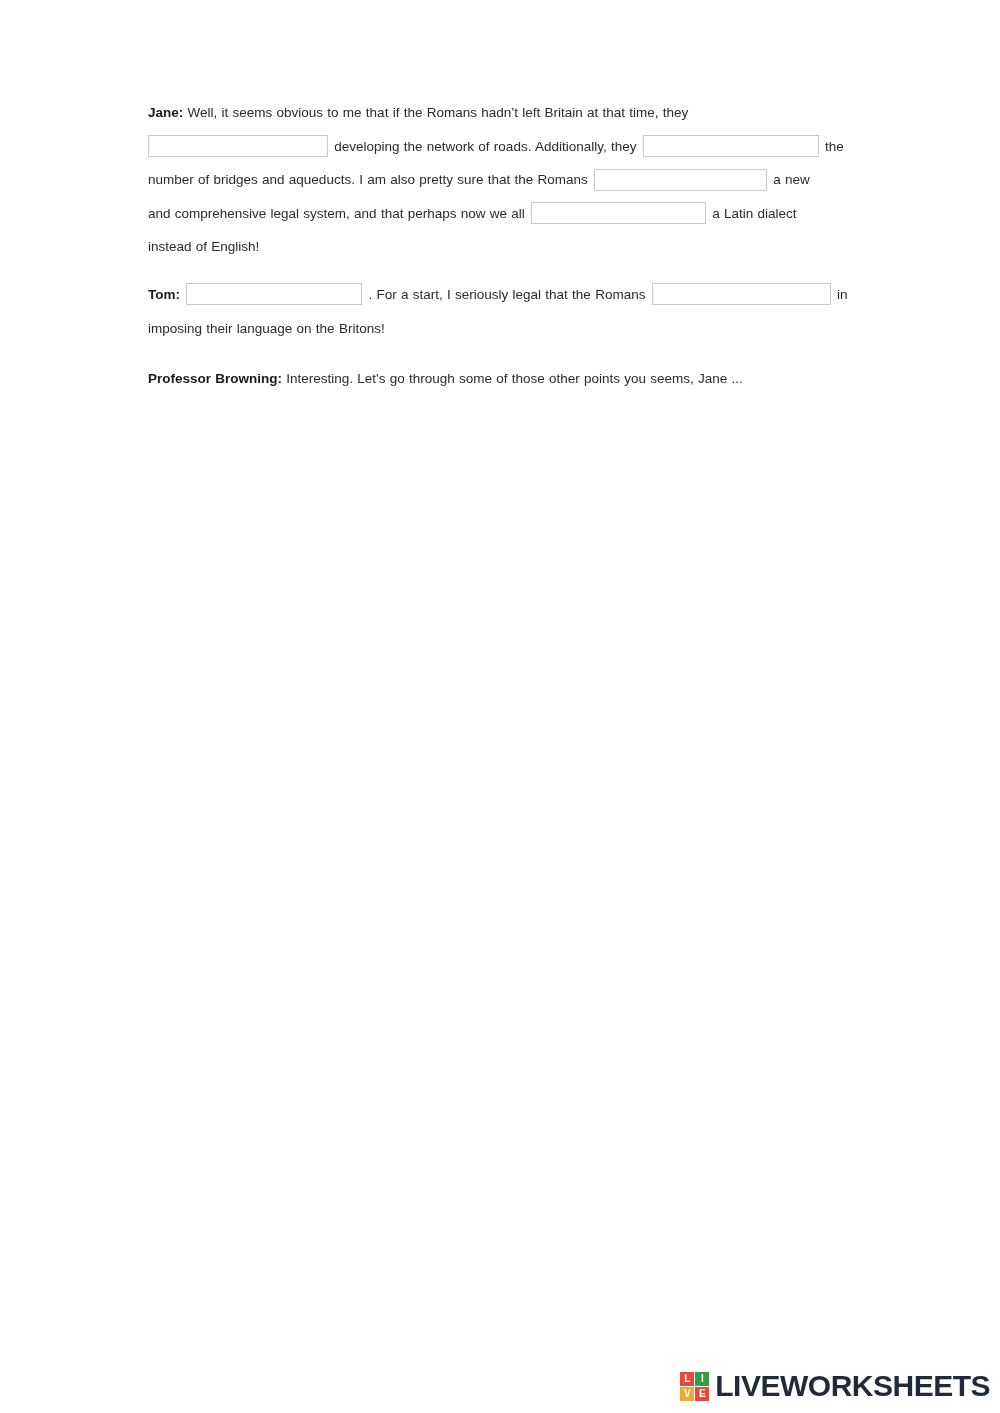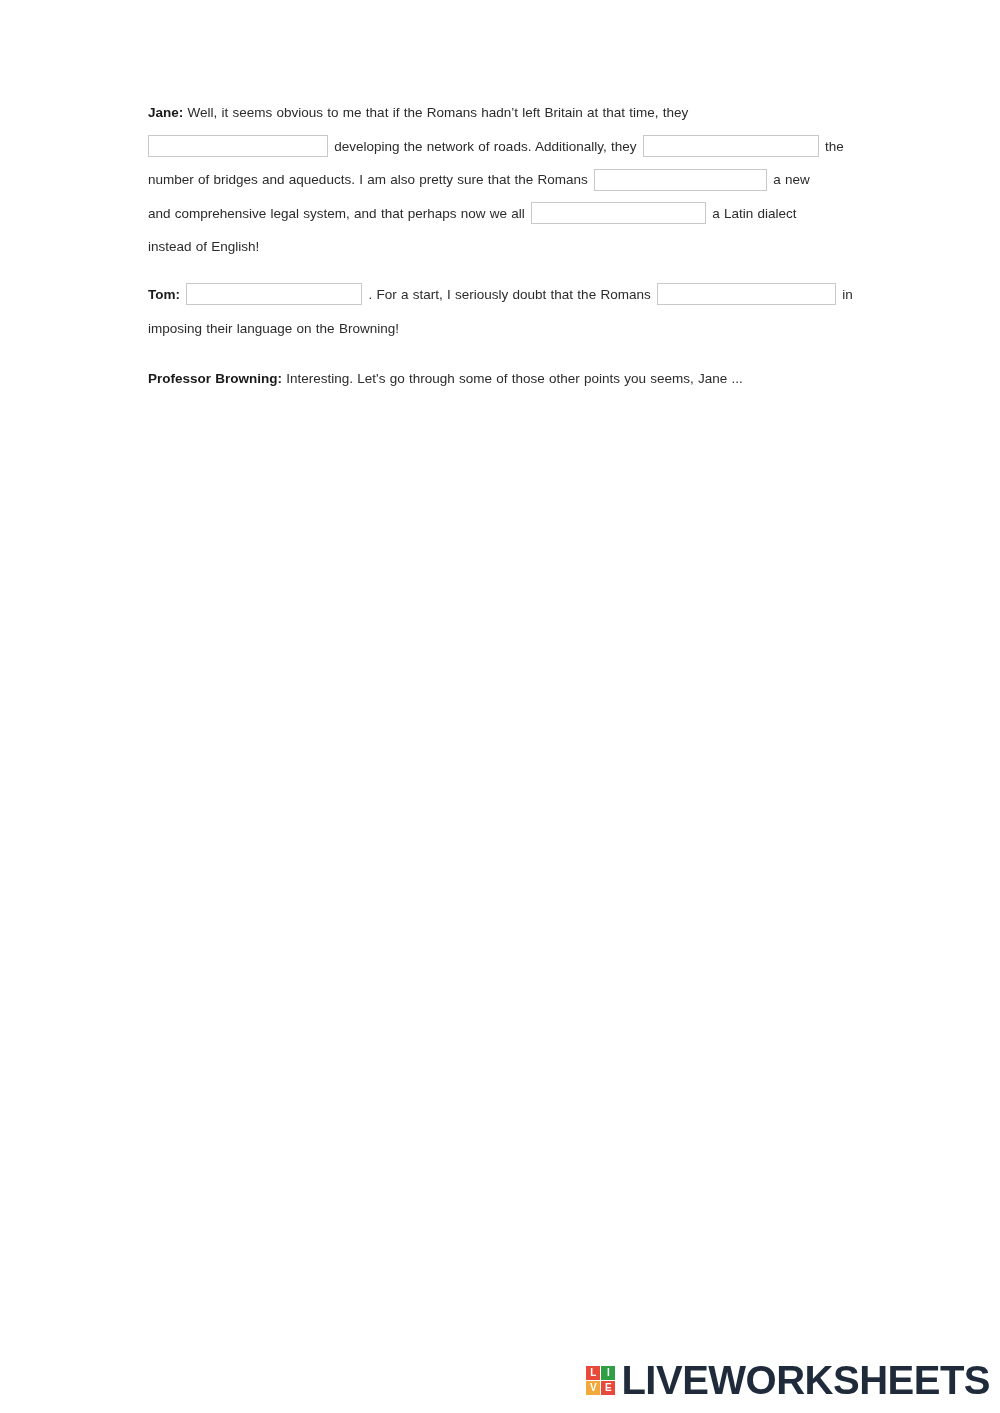--- a/index.html
+++ b/index.html
@@ -102,37 +102,37 @@
     font-size: 10px;
     font-weight: bold;
     font-family: "Liberation Sans", sans-serif;
     line-height: 1;
   }
   .lc-l { background: #e8493a; }
   .lc-i { background: #2f9e44; }
   .lc-v { background: #f2a93b; }
   .lc-e { background: #e8493a; }
   .logo-text {
-    font-size: 40px;
+    font-size: 30px;
     font-weight: bold;
     letter-spacing: -0.5px;
     color: #1f2b3a;
     font-family: "Liberation Sans", sans-serif;
   }
 </style>
 </head>
 <body>
 
 <div class="sheet">
 
   <div class="content">
 
     <p class="para jane"><span class="speaker">Jane:</span> <span>Well, it seems obvious to me that if the Romans hadn’t left Britain at that time, they</span><br><input class="blank blank-1" type="text" value="" style=""> <span>developing the network of roads. Additionally, they</span> <input class="blank blank-2" type="text" value="" style=""> <span>the</span><br><span>number of bridges and aqueducts. I am also pretty sure that the Romans</span> <input class="blank blank-3" type="text" value="" style=""> <span>a new</span><br><span>and comprehensive legal system, and that perhaps now we all</span> <input class="blank blank-4" type="text" value="" style=""> <span>a Latin dialect</span><br><span>instead of English!</span></p>
 
-    <p class="para tom"><span class="speaker">Tom:</span> <input class="blank blank-5" type="text" value="" style=""> <span>. For a start, I seriously doubt that the Romans</span> <input class="blank blank-6" type="text" value="" style=""> <span>in</span><br><span>imposing their language on the Browning!</span></p>
+    <p class="para tom"><span class="speaker">Tom:</span> <input class="blank blank-5" type="text" value="" style=""> <span>. For a start, I seriously legal that the Romans</span> <input class="blank blank-6" type="text" value="" style=""> <span>in</span><br><span>imposing their language on the Britons!</span></p>
 
     <p class="para professor"><span class="speaker">Professor Browning:</span> <span>Interesting. Let's go through some of those other points you seems, Jane ...</span></p>
 
   </div>
 
   <div class="logo">
     <div class="logo-mark">
       <div class="logo-cell lc-l">L</div>
       <div class="logo-cell lc-i">I</div>
       <div class="logo-cell lc-v">V</div>

